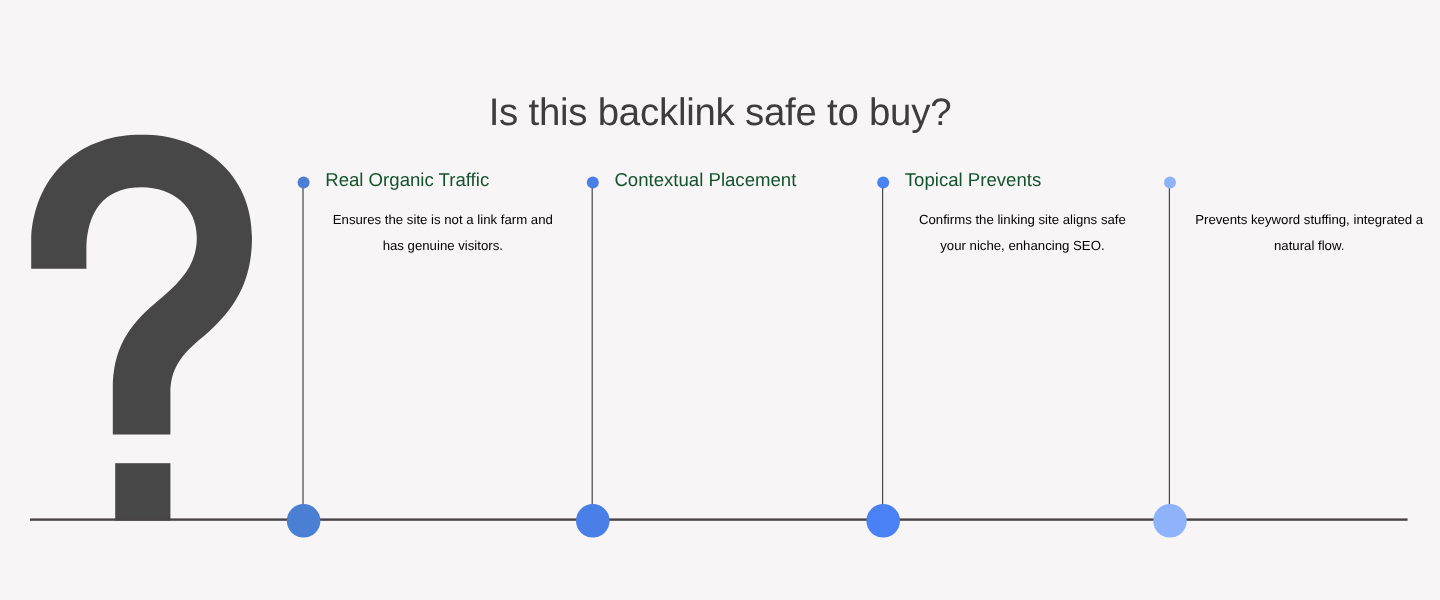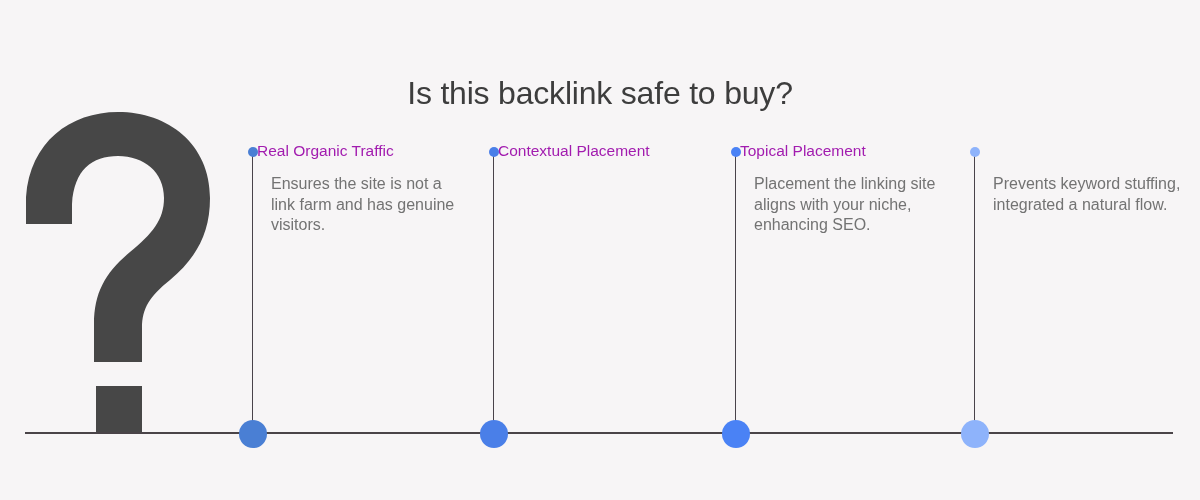--- a/index.html
+++ b/index.html
@@ -90,36 +90,37 @@
     position: absolute;
     left: -13.5px;
     top: 277px;
     width: 28px;
     height: 28px;
     border-radius: 50%;
   }
 
   .col-heading {
     position: absolute;
-    left: 5px;
+    left: 19px;
     top: -2px;
     font-size: 15.5px;
-    color: #a21caf;
+    color: #14532d;
     line-height: 20px;
     white-space: nowrap;
   }
 
   .col-body {
     position: absolute;
     left: 19px;
     top: 31px;
     width: 196px;
-    font-size: 16px;
-    color: #737373;
+    font-size: 11px;
+    color: #000000;
     line-height: 20.5px;
+    text-align: center;
   }
 </style>
 </head>
 <body>
 
 <div id="infographic">
 
   <div id="chart-title">Is this backlink safe to buy?</div>
 
   <div id="question-mark">
@@ -157,22 +158,22 @@
     <div class="stem"></div>
     <div class="top-dot" style="background:#4a7fe8"></div>
     <div class="bottom-dot" style="background:#4a7fe8"></div>
     <div class="col-heading">Contextual Placement</div>
   </div>
 
   <div class="column" style="left:735px">
     <div class="stem"></div>
     <div class="top-dot" style="background:#4a82f5"></div>
     <div class="bottom-dot" style="background:#4a82f5"></div>
-    <div class="col-heading">Topical Placement</div>
-    <div class="col-body">Placement the linking site aligns with your niche, enhancing SEO.</div>
+    <div class="col-heading">Topical Prevents</div>
+    <div class="col-body">Confirms the linking site aligns safe your niche, enhancing SEO.</div>
   </div>
 
   <div class="column" style="left:974px">
     <div class="stem"></div>
     <div class="top-dot" style="background:#8eb3fb"></div>
     <div class="bottom-dot" style="background:#8eb3fb"></div>
     <div class="col-body">Prevents keyword stuffing, integrated a natural flow.</div>
   </div>
 
 </div>

